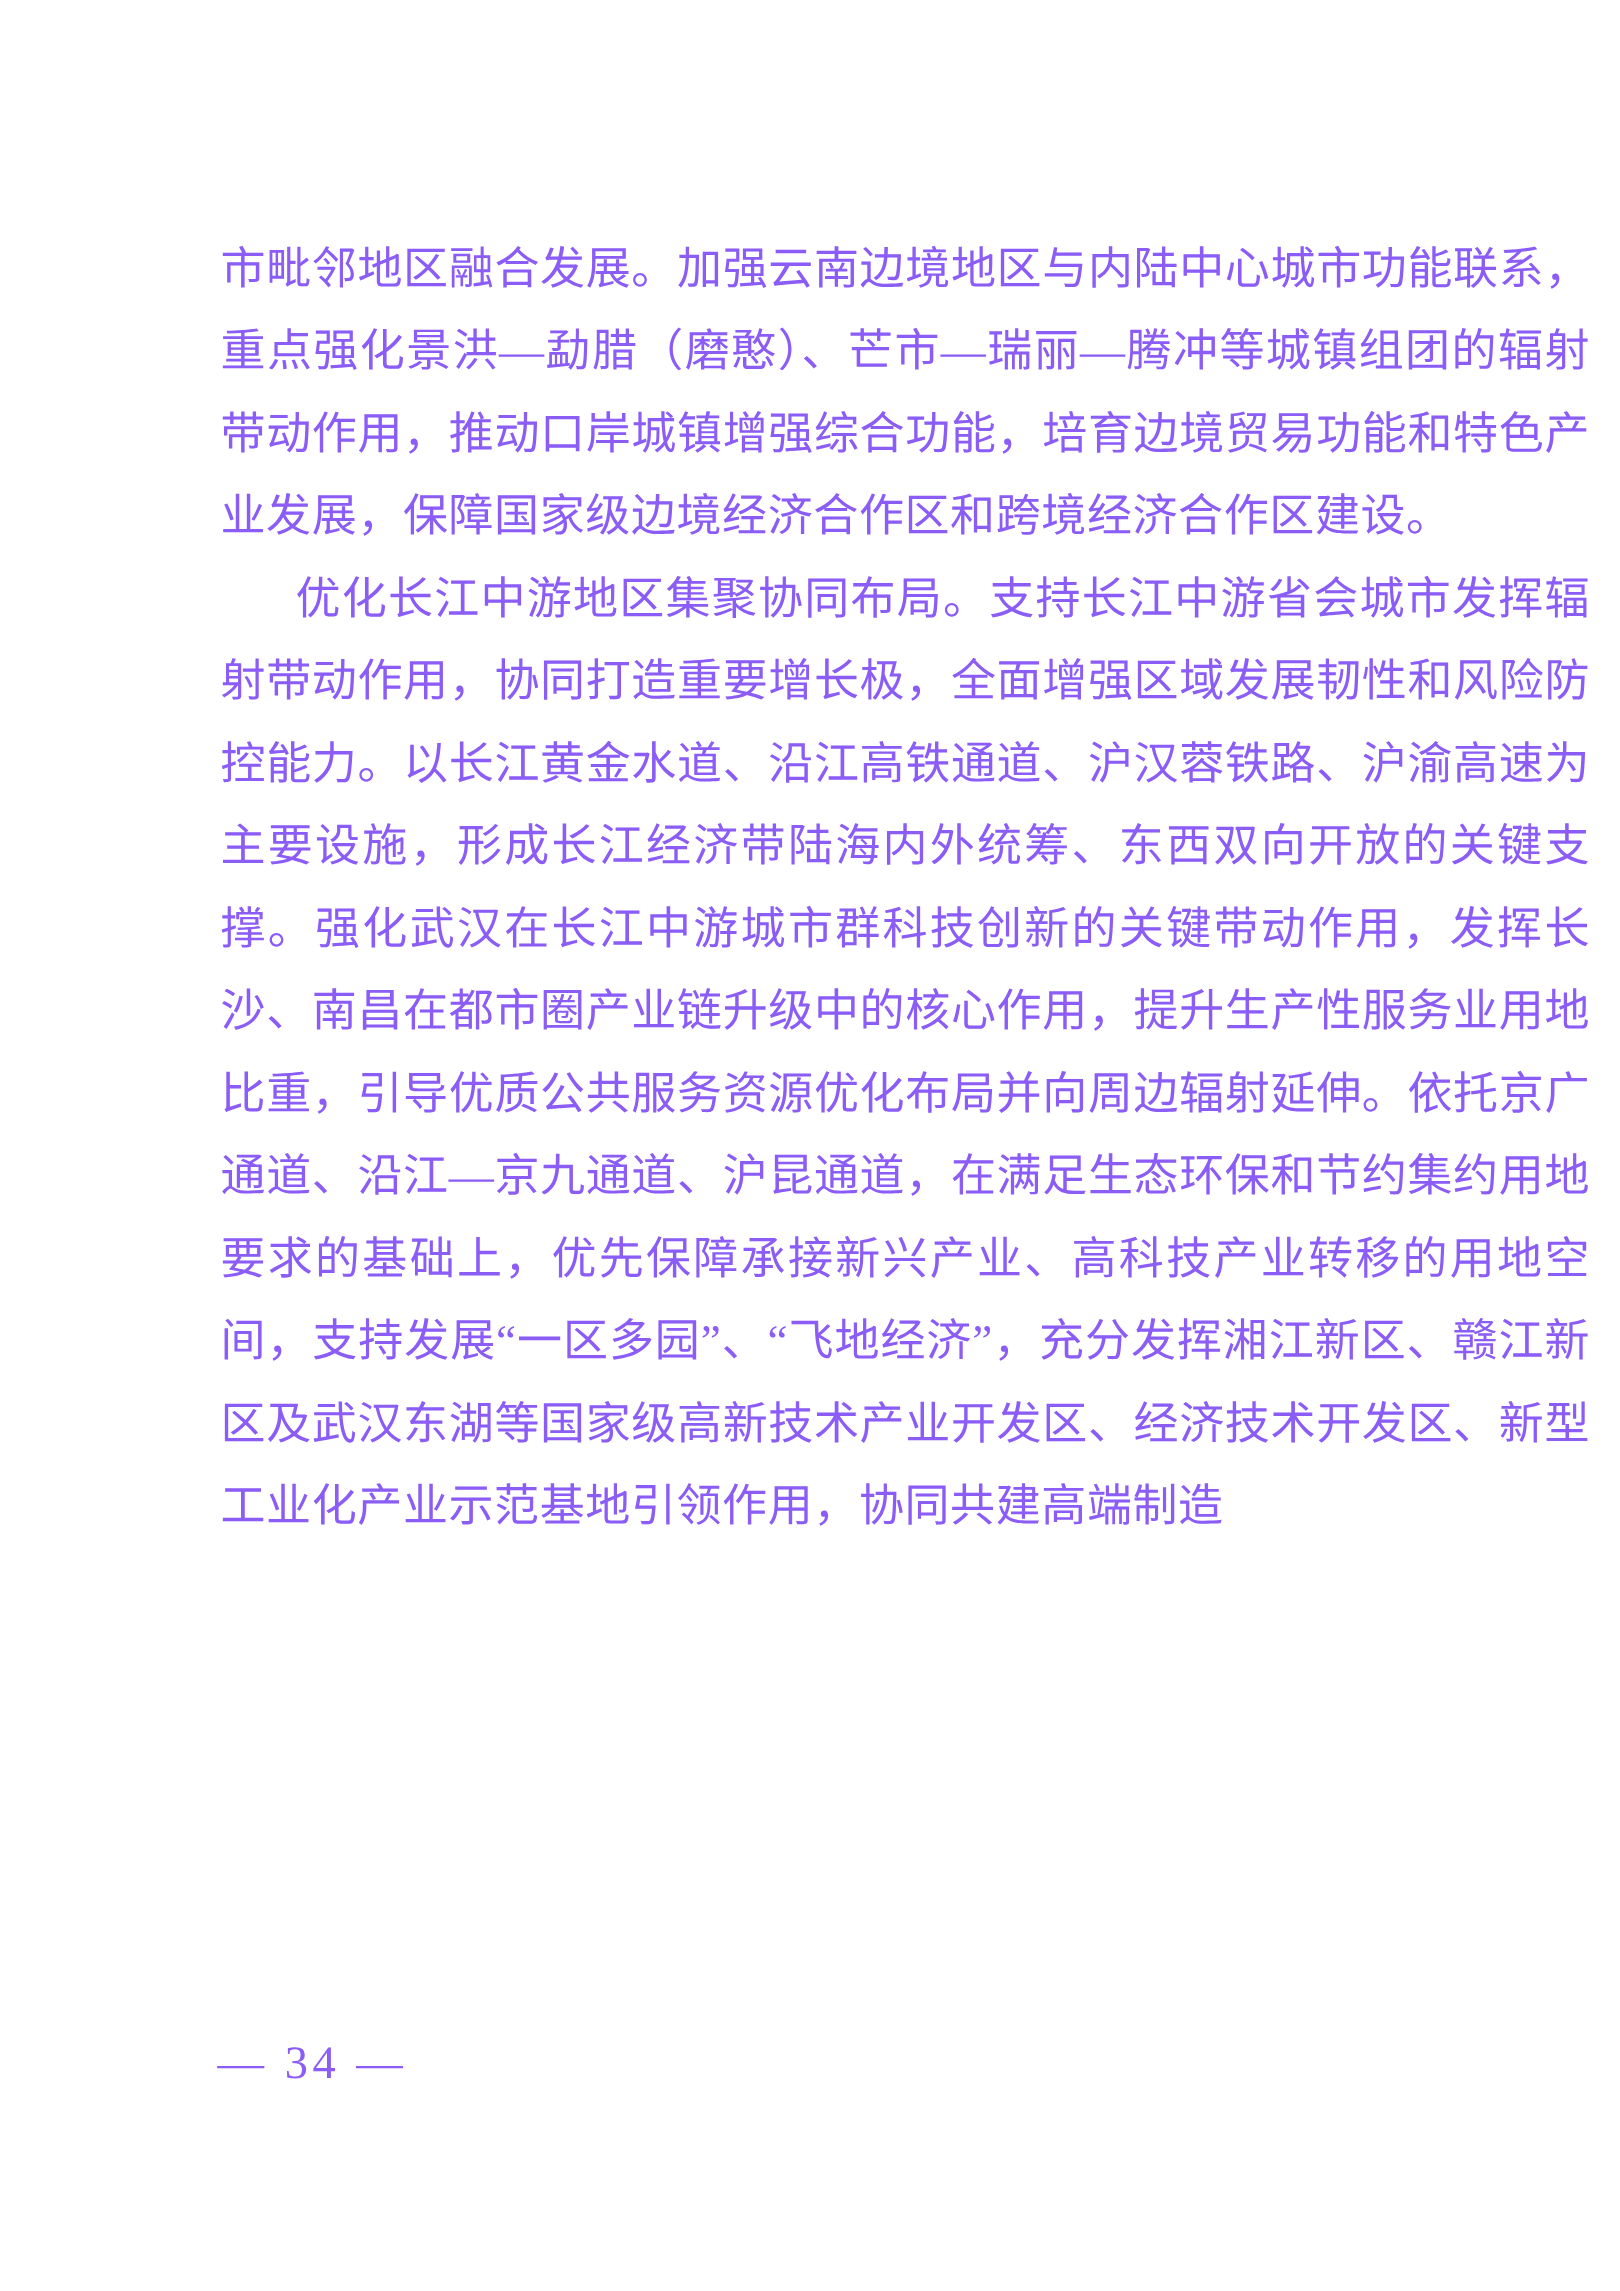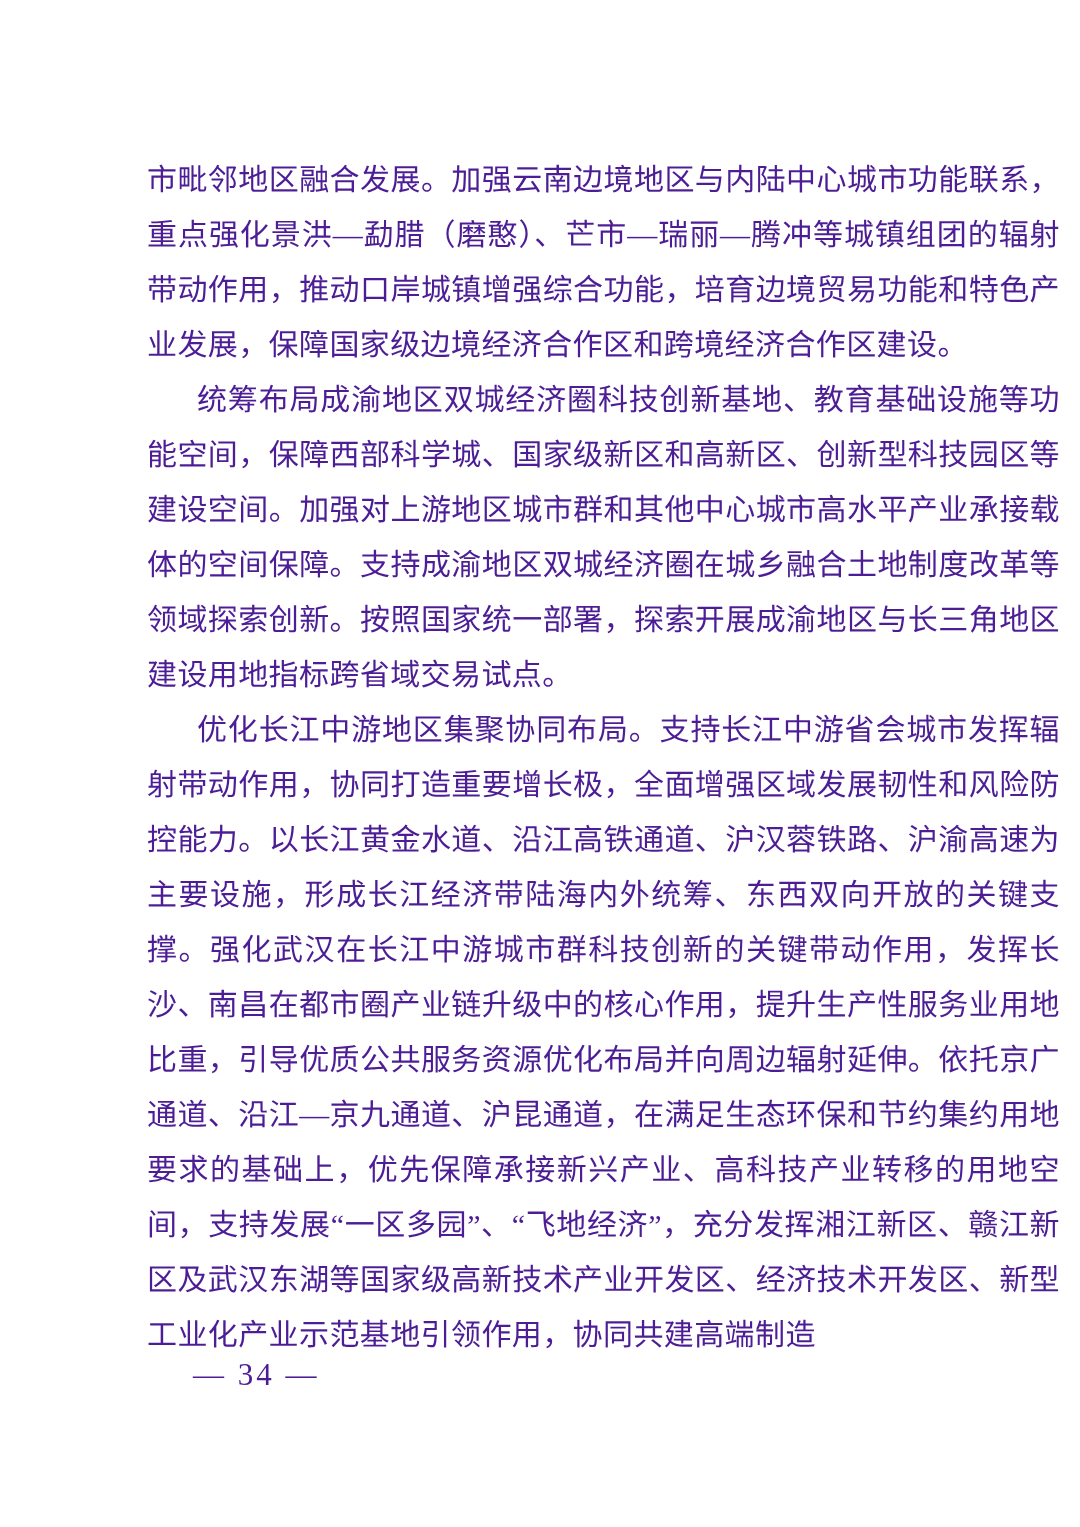--- a/index.html
+++ b/index.html
@@ -41,26 +41,24 @@
   }
   .page-number {
     position: absolute;
     left: 145px;
     top: 1358px;
     font-size: 31px;
     line-height: 34px;
     letter-spacing: 3px;
     font-family: "Liberation Serif", "DejaVu Serif", serif;
     white-space: nowrap;
-    margin-left: 48px;
   }
 </style>
 </head>
 <body style="background: rgb(255, 255, 255);">
 
-<main class="page" style="color: #4c1d95;">
+<main class="page" style="color: #8b5cf6;">
   <div class="doc-body">
       <p class="para"><strong class="lead"></strong><span>市毗邻地区融合发展。加强云南边境地区与内陆中心城市功能联系，重点强化景洪—勐腊（磨憨）、芒市—瑞丽—腾冲等城镇组团的辐射带动作用，推动口岸城镇增强综合功能，培育边境贸易功能和特色产业发展，保障国家级边境经济合作区和跨境经济合作区建设。</span></p>
-      <p class="para indent"><strong class="lead"></strong><span>统筹布局成渝地区双城经济圈科技创新基地、教育基础设施等功能空间，保障西部科学城、国家级新区和高新区、创新型科技园区等建设空间。加强对上游地区城市群和其他中心城市高水平产业承接载体的空间保障。支持成渝地区双城经济圈在城乡融合土地制度改革等领域探索创新。按照国家统一部署，探索开展成渝地区与长三角地区建设用地指标跨省域交易试点。</span></p>
       <p class="para indent"><strong class="lead">优化长江中游地区集聚协同布局。</strong><span>支持长江中游省会城市发挥辐射带动作用，协同打造重要增长极，全面增强区域发展韧性和风险防控能力。以长江黄金水道、沿江高铁通道、沪汉蓉铁路、沪渝高速为主要设施，形成长江经济带陆海内外统筹、东西双向开放的关键支撑。强化武汉在长江中游城市群科技创新的关键带动作用，发挥长沙、南昌在都市圈产业链升级中的核心作用，提升生产性服务业用地比重，引导优质公共服务资源优化布局并向周边辐射延伸。依托京广通道、沿江—京九通道、沪昆通道，在满足生态环保和节约集约用地要求的基础上，优先保障承接新兴产业、高科技产业转移的用地空间，支持发展“一区多园”、“飞地经济”，充分发挥湘江新区、赣江新区及武汉东湖等国家级高新技术产业开发区、经济技术开发区、新型工业化产业示范基地引领作用，协同共建高端制造</span></p>
     </div>
   <div class="page-number">— 34 —</div>
 </main>
 
 </body></html>

